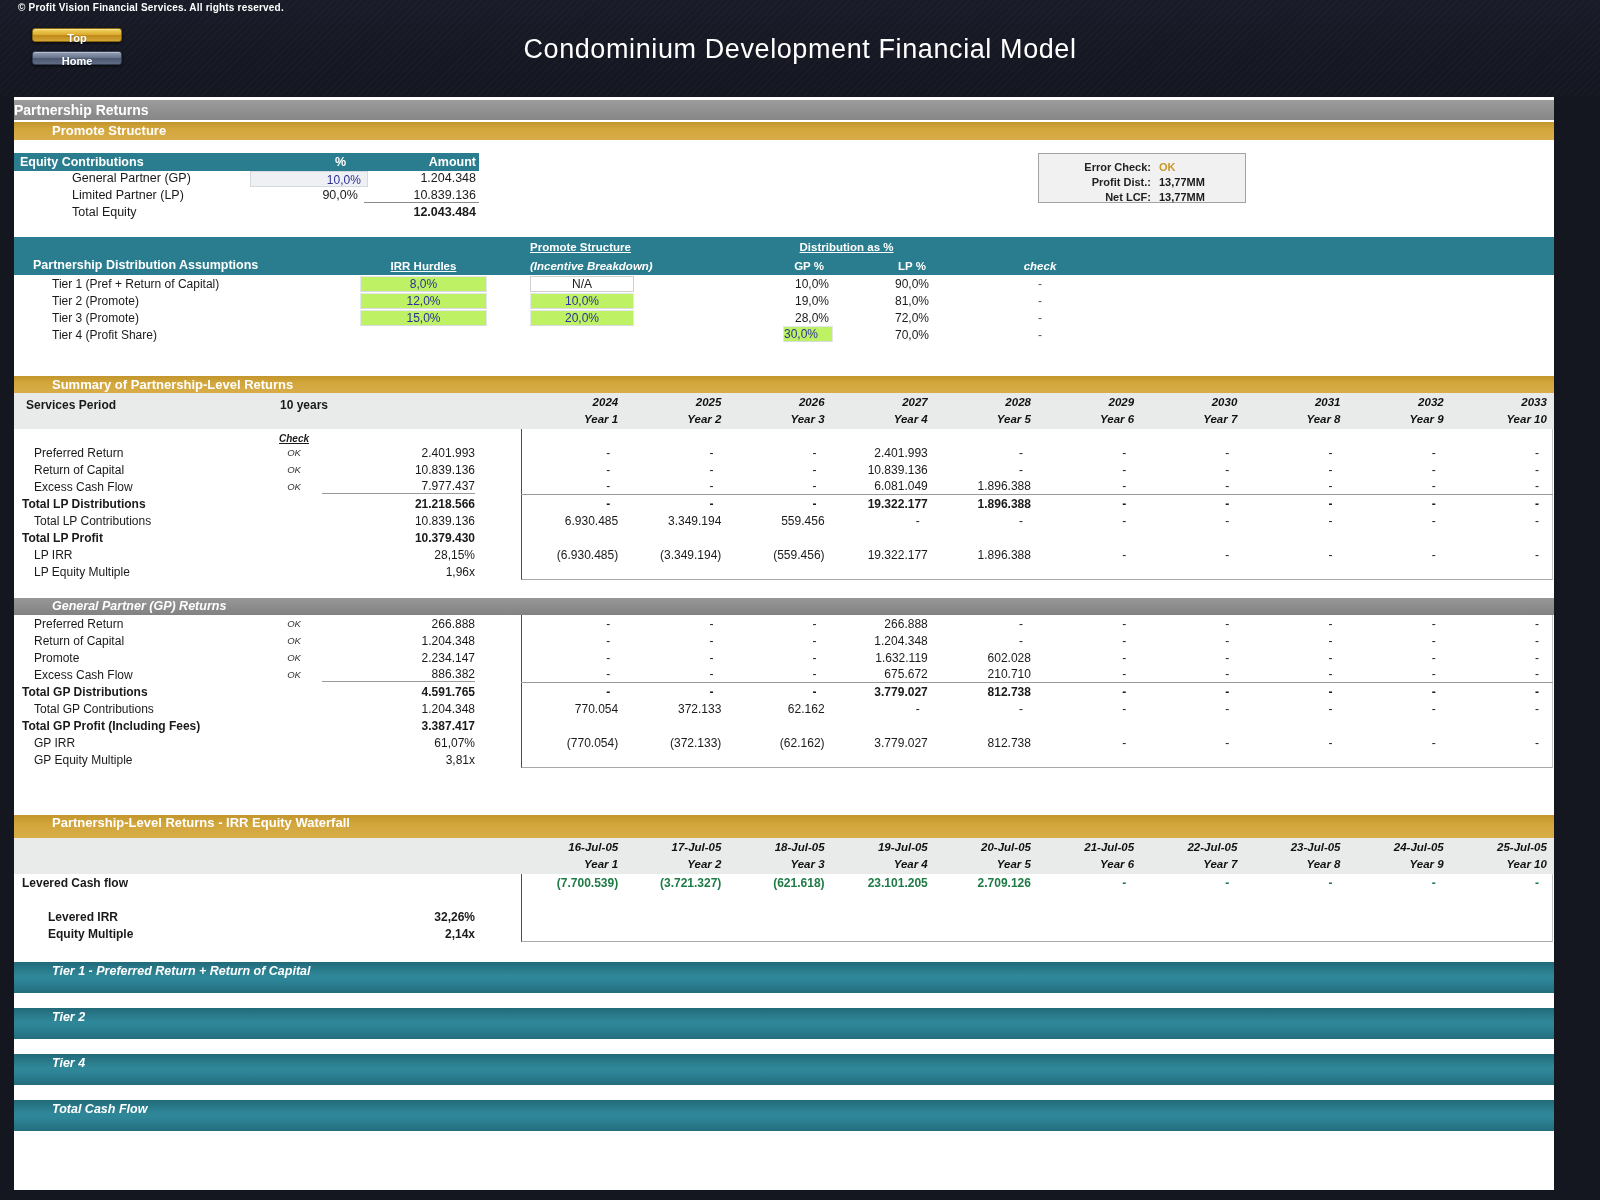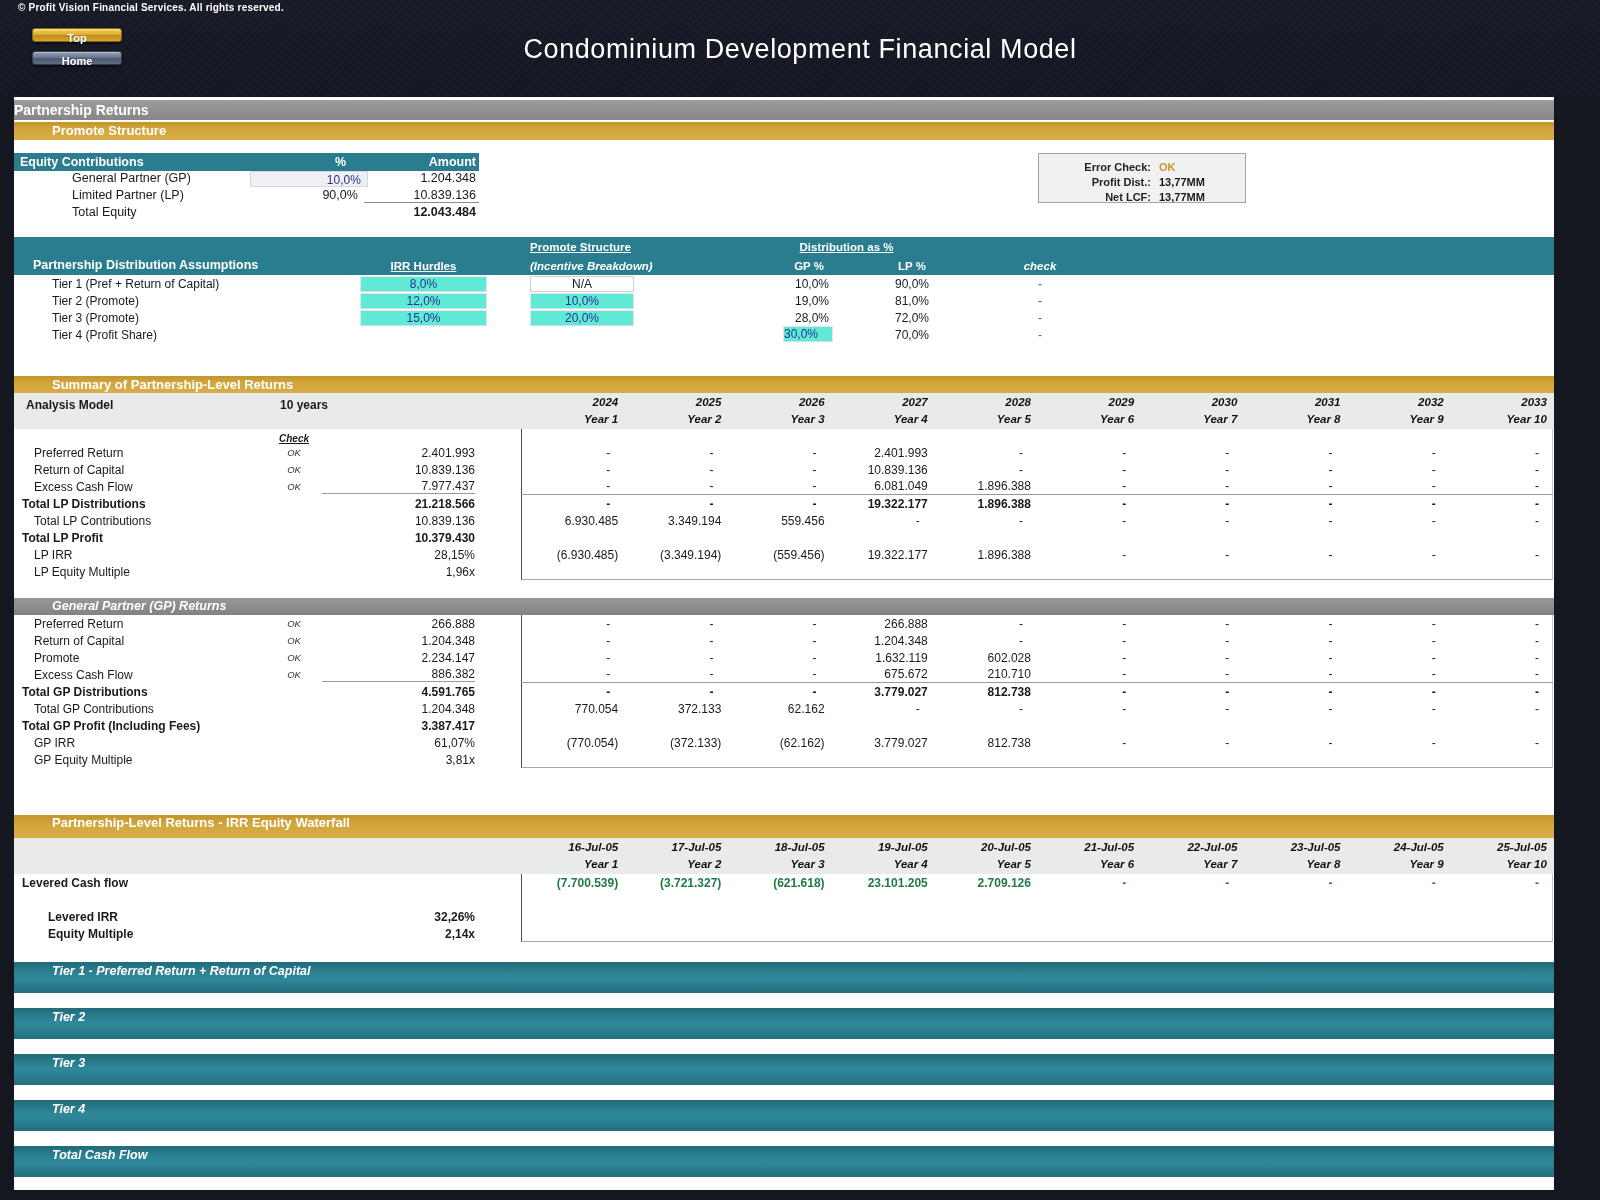--- a/index.html
+++ b/index.html
@@ -116,21 +116,21 @@
   .d-label { width:346px; padding-left:38px; white-space:nowrap; }
   .d-irr { width:127px; display:flex; justify-content:center; }
   .d-g1 { width:43px; }
   .d-prom { width:104px; display:flex; justify-content:center; }
   .d-g2 { width:94px; }
   .d-gp { width:105px; text-align:right; padding-right:4px; }
   .d-lp { width:100px; text-align:right; padding-right:4px; }
   .d-check { width:194px; margin-left:10px; text-align:center; color:#555; }
   .ibox {
     width:100%; height:16px; line-height:15px; text-align:center; font-size:12px;
-    background:#5eead4; border:1px solid #e3e6ea; border-bottom-color:#d8dce0;
+    background:#bef264; border:1px solid #e3e6ea; border-bottom-color:#d8dce0;
     color:var(--blue,#2b3196);
   }
   .ibox-plain { background:#ffffff; border:1px solid #d0d0d0; color:#1a1a1a; }
   .d-gp .ibox { text-align:right; padding-right:14px; }
   
   .years-band { position:relative; height:36px; background:#e9eaea; }
   .ap-label { position:absolute; left:12px; top:5px; font-weight:bold; font-size:12px; }
   .ap-value { position:absolute; left:266px; top:5px; font-weight:bold; font-size:12px; }
   .band-cols { position:absolute; left:507px; top:0; width:1032px; height:36px; display:flex; }
   .bcol {
@@ -282,21 +282,21 @@
           <span class="d-g2"></span>
           <span class="d-gp" style="padding: 0px;"><span class="ibox">30,0%</span></span>
           <span class="d-lp">70,0%</span>
           <span class="d-check">-</span>
         </div>
       </div>
   </div>
 
   <div class="bar-gold bar-summary">Summary of Partnership-Level Returns</div>
   <div class="years-band">
-    <span class="ap-label">Analysis Model</span>
+    <span class="ap-label">Services Period</span>
     <span class="ap-value">10 years</span>
     <div class="band-cols" id="summary-cols">
         <div class="bcol">
           <span>2024</span>
           <span>Year 1</span>
         </div>
         <div class="bcol">
           <span>2025</span>
           <span>Year 2</span>
         </div>
@@ -769,17 +769,16 @@
           <span class="ycell"></span>
           <span class="ycell"></span>
           <span class="ycell"></span>
           <span class="ycell"></span>
         </span>
       </div>
     </div>
 
   <div class="bar-teal bar-t1">Tier 1 - Preferred Return + Return of Capital</div>
   <div class="bar-teal">Tier 2</div>
-  <div class="bar-teal">Tier 3</div>
   <div class="bar-teal">Tier 4</div>
   <div class="bar-teal">Total Cash Flow</div>
 
 </div>
 
 </body></html>

